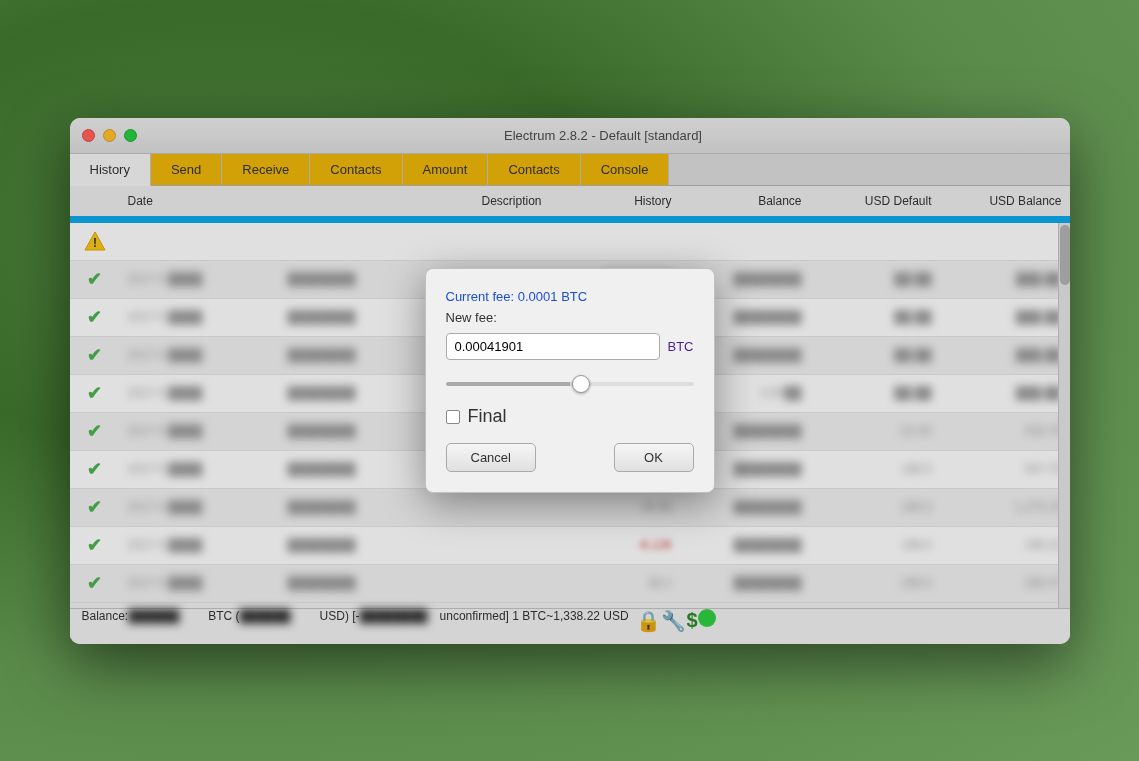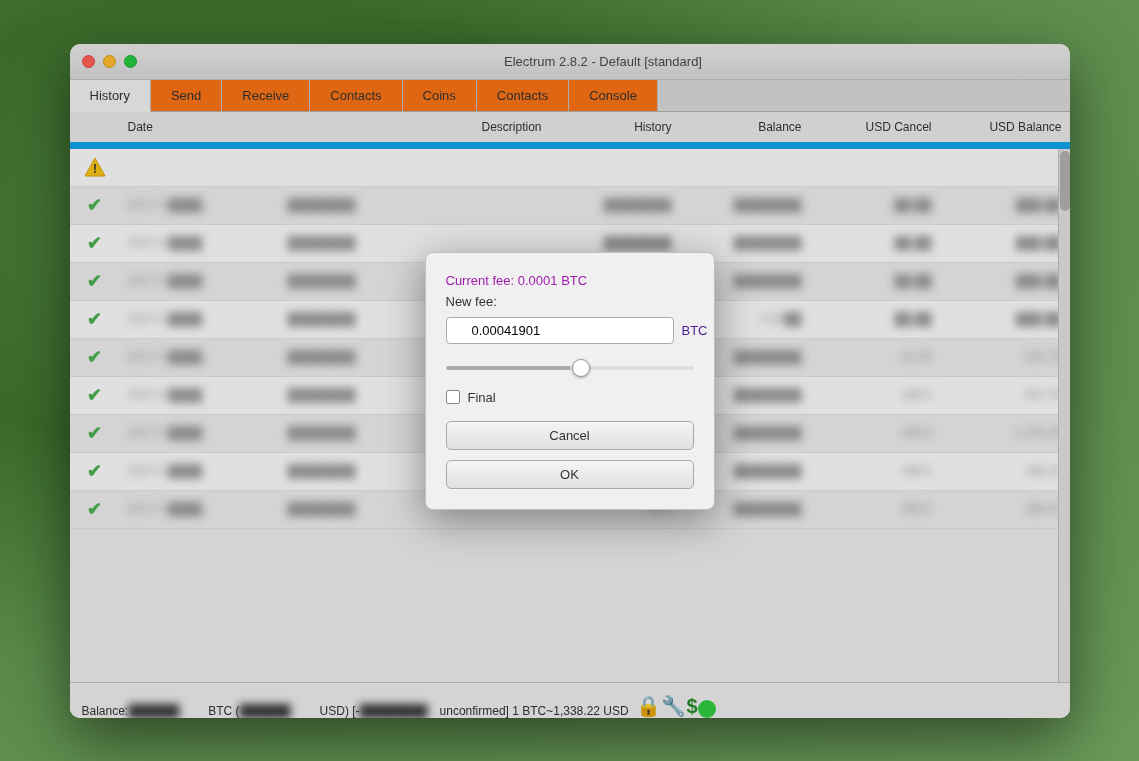--- a/index.html
+++ b/index.html
@@ -18,21 +18,21 @@
       position: absolute;
       inset: 0;
       background: 
         radial-gradient(ellipse at 20% 30%, #4a7a3a 0%, #3a6a2a 30%, #5a8a4a 60%, #6a9a5a 100%);
       background-size: cover;
     }
 
     .window {
       position: relative;
       width: 1000px;
-      height: 674px;
+      height: 526px;
       background: #ececec;
       border-radius: 10px;
       box-shadow: 0 20px 60px rgba(0,0,0,0.5);
       display: flex;
       flex-direction: column;
       overflow: hidden;
       z-index: 10;
     }
 
     
@@ -79,21 +79,21 @@
       border-bottom: 1px solid #b0b0b0;
       flex-shrink: 0;
     }
 
     .tab {
       padding: 8px 20px;
       font-size: 13px;
       color: #333;
       cursor: pointer;
       border-right: 1px solid #c0c0c0;
-      background: #f97316;
+      background: #eab308;
     }
 
     .tab.active {
       background: #f0f0f0;
       border-bottom: 1px solid #f0f0f0;
       margin-bottom: -1px;
       font-weight: 500;
     }
 
     
@@ -192,21 +192,21 @@
       border-radius: 5px;
       margin: 2px 1px;
     }
 
     
     .status-bar {
       height: 36px;
       background: #ececec;
       border-top: 1px solid #c0c0c0;
       display: flex;
-      align-items: flex-end;
+      align-items: flex-start;
       padding: 0 12px;
       font-size: 12px;
       color: #333;
       flex-shrink: 0;
     }
 
     .status-blurred {
       filter: blur(4px);
       display: inline-block;
       min-width: 80px;
@@ -227,40 +227,40 @@
       background: #f0f0f0;
       border-radius: 8px;
       box-shadow: 0 10px 40px rgba(0,0,0,0.4);
       width: 290px;
       padding: 20px;
       border: 1px solid #c0c0c0;
     }
 
     .modal-title {
       font-size: 13px;
-      color: #a21caf;
+      color: #1d4ed8;
       margin-bottom: 6px;
     }
 
     .modal-label {
       font-size: 13px;
       color: #333;
       margin-bottom: 8px;
     }
 
     .fee-input-row {
       display: flex;
       align-items: center;
       gap: 8px;
       margin-bottom: 12px;
     }
 
     .fee-input {
       flex: 1;
-      padding: 5px 25px;
+      padding: 5px 8px;
       border: 1px solid #aaa;
       border-radius: 4px;
       font-size: 13px;
       background: white;
       outline: none;
     }
 
     .fee-unit {
       font-size: 13px;
       color: #4c1d95;
@@ -303,29 +303,28 @@
       width: 14px;
       height: 14px;
       border: 1px solid #888;
       background: white;
       border-radius: 2px;
       cursor: pointer;
       flex-shrink: 0;
     }
 
     .final-label {
-      font-size: 13px;
+      font-size: 18px;
       color: #333;
     }
 
     .modal-buttons {
       display: flex;
       gap: 10px;
       justify-content: space-between;
-      flex-direction: column;
     }
 
     .modal-btn {
       padding: 6px 24px;
       border-radius: 5px;
       border: 1px solid #aaa;
       background: linear-gradient(to bottom, #f5f5f5, #e0e0e0);
       font-size: 13px;
       color: #333;
       cursor: pointer;
@@ -350,32 +349,32 @@
       <div class="traffic-light tl-maximize"></div>
     </div>
     <div class="title-text">Electrum 2.8.2  -  Default  [standard]</div>
   </div>
 
   <div class="tab-bar">
     <div class="tab active">History</div>
     <div class="tab">Send</div>
     <div class="tab">Receive</div>
     <div class="tab">Contacts</div>
-    <div class="tab">Coins</div>
+    <div class="tab">Amount</div>
     <div class="tab">Contacts</div>
     <div class="tab">Console</div>
   </div>
 
   <div class="table-header">
     <div class="th"></div>
     <div class="th" style="text-align:left">Date</div>
     <div class="th" style="text-align:right">Description</div>
     <div class="th">History</div>
     <div class="th">Balance</div>
-    <div class="th">USD Cancel</div>
+    <div class="th">USD Default</div>
     <div class="th">USD Balance</div>
   </div>
 
   <div class="table-body">
 
     <div class="table-row replaceable">
       <div class="tc icon-cell">
         <svg class="warning-icon" viewBox="0 0 22 22" fill="none">
           <polygon points="11,2 21,20 1,20" fill="#f5c518" stroke="#e0a000" stroke-width="1"></polygon>
           <text x="11" y="17" text-anchor="middle" font-size="12" font-weight="bold" fill="#333">!</text>

